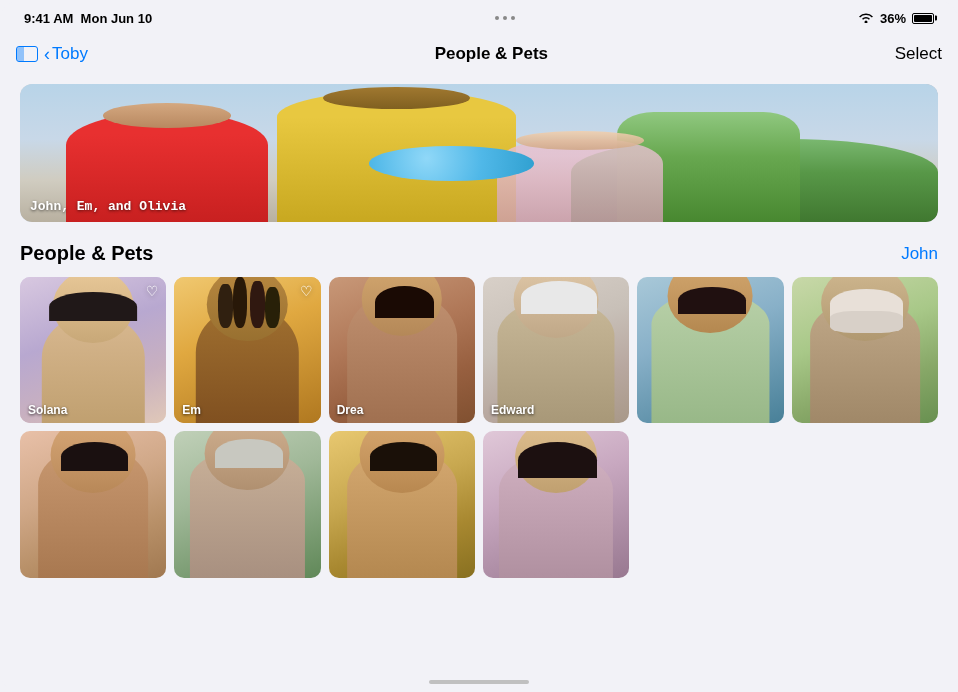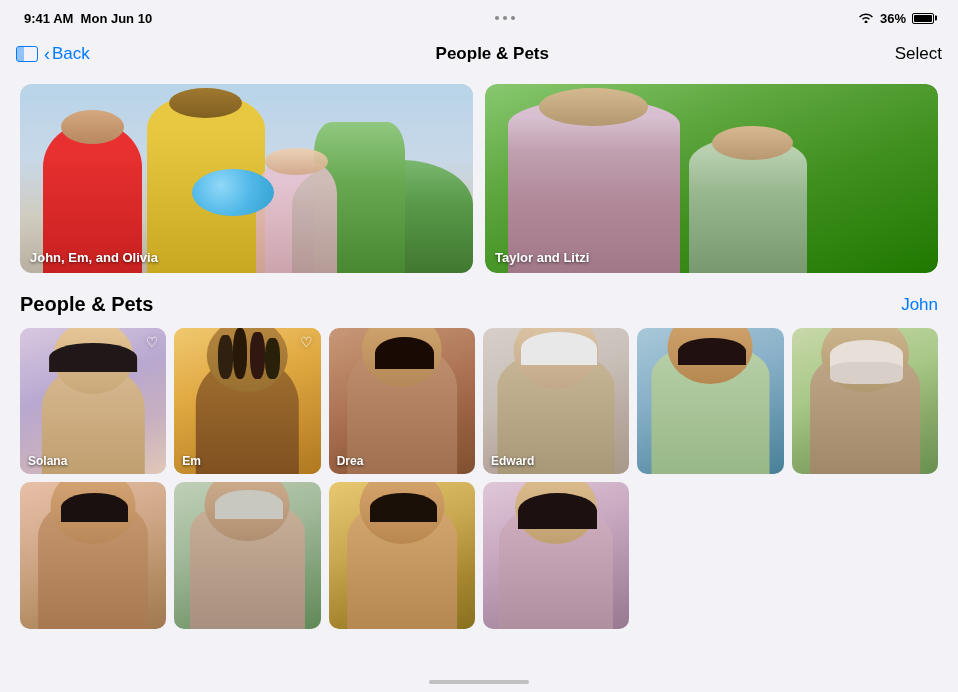--- a/index.html
+++ b/index.html
@@ -187,25 +187,26 @@
 
     
     .groups-row {
       display: flex;
       gap: 12px;
       margin-bottom: 20px;
     }
 
     .group-card {
       flex: 1;
-      height: 189px;
+      height: 138px;
       border-radius: 12px;
       overflow: hidden;
       position: relative;
       cursor: pointer;
+      font-family: Liberation Mono, monospace;
     }
 
     .group-photo {
       width: 100%;
       height: 100%;
       display: flex;
       align-items: center;
       justify-content: center;
       position: relative;
     }
@@ -299,21 +300,21 @@
     </div>
   </div>
 
   <div class="nav-bar" style="height:48px; align-items:center;">
     <div class="nav-left">
       <div class="sidebar-icon-inner">
         <div class="sidebar-icon-left"></div>
       </div>
       <div class="back-button">
         <span class="back-chevron">‹</span>
-        <span>Back</span>
+        <span>Toby</span>
       </div>
     </div>
     <div class="nav-title">People &amp; Pets</div>
     <div class="nav-right">Select</div>
   </div>
 
   <div class="content">
 
 
     <div class="groups-row">
@@ -336,37 +337,20 @@
             <div style="position:absolute; bottom:0; left:52%; width:18%; height:60%; background: linear-gradient(180deg, #e8c0d0 20%, #d0a0b0 100%); border-radius:40% 40% 0 0 / 30% 30% 0 0; opacity:0.8;"></div>
             <div style="position:absolute; bottom:52%; left:54%; width:14%; height:14%; background: linear-gradient(180deg, #f0d0b0 0%, #d0a888 100%); border-radius:50%; opacity:0.9;"></div>
 
             <div style="position:absolute; bottom:30%; left:38%; width:18%; height:25%; background: radial-gradient(circle at 35% 35%, #90d8f8 0%, #50b8e8 50%, #30a0d0 100%); border-radius:50%;"></div>
           </div>
         </div>
         <div class="group-label">John, Em, and Olivia</div>
       </div>
 
 
-      <div class="group-card">
-        <div class="group-photo" style="position: relative; width:100%; height:100%;">
-          <div style="position:absolute; inset:0; overflow:hidden; border-radius:12px;">
-
-            <div style="position:absolute; inset:0; background: linear-gradient(160deg, #88c870 0%, #60a840 30%, #409020 60%, #207800 100%);"></div>
-
-            <div style="position:absolute; top:0; left:0; right:0; height:60%; background: radial-gradient(ellipse at 50% 0%, #70b858 0%, #50982 50%, transparent 100%); opacity:0.6;"></div>
-
-            <div style="position:absolute; bottom:0; left:5%; width:38%; height:92%; background: linear-gradient(180deg, #d8c0d0 10%, #c0a0b0 30%, #b08898 60%, #a07888 100%); border-radius:50% 50% 0 0 / 15% 15% 0 0;"></div>
-            <div style="position:absolute; bottom:78%; left:12%; width:24%; height:20%; background: linear-gradient(180deg, #d4b890 0%, #b49870 100%); border-radius:50%;"></div>
-
-            <div style="position:absolute; bottom:0; left:45%; width:26%; height:72%; background: linear-gradient(180deg, #b8d0b0 10%, #98b890 40%, #789870 100%); border-radius:50% 50% 0 0 / 20% 20% 0 0;"></div>
-            <div style="position:absolute; bottom:60%; left:50%; width:18%; height:18%; background: linear-gradient(180deg, #d8b890 0%, #b89870 100%); border-radius:50%;"></div>
-          </div>
-        </div>
-        <div class="group-label">Taylor and Litzi</div>
-      </div>
 
     </div>
 
     <div class="section-header">
       <div class="section-title">
         <span>People &amp; Pets</span>
       </div>
       <div class="section-action">John</div>
     </div>
 

